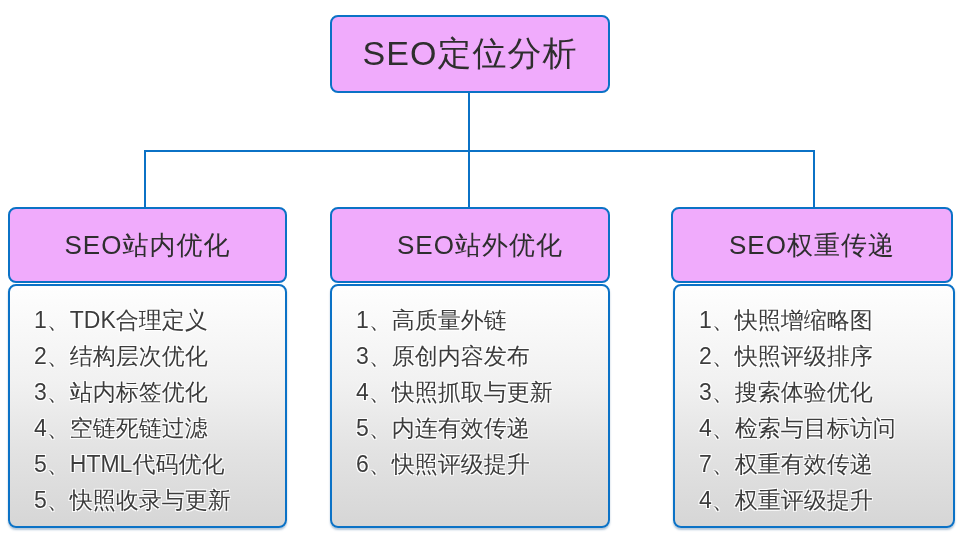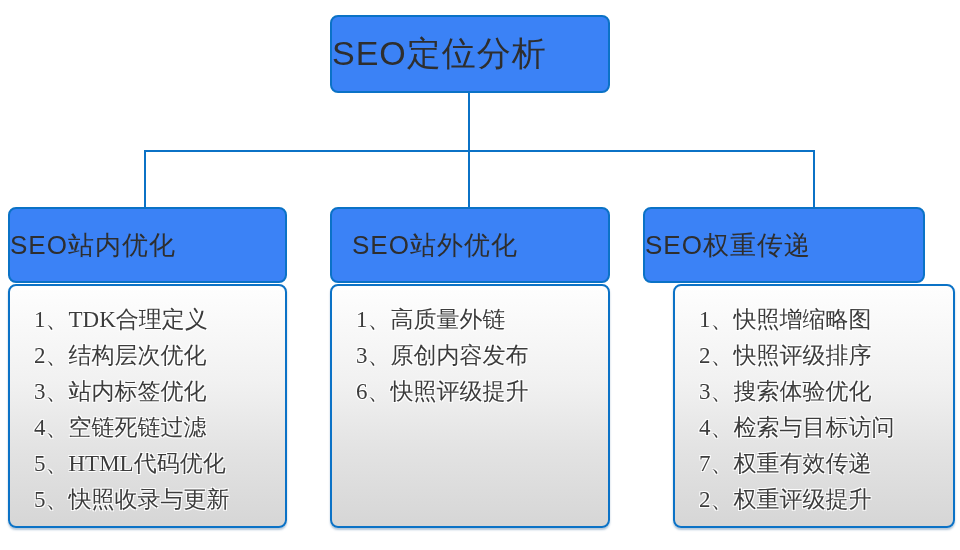--- a/index.html
+++ b/index.html
@@ -7,42 +7,41 @@
     --text-dark:#2e2e2e;
     --list-text:#3c3c3c;
   }
   html,body{margin:0;padding:0;background:#ffffff;}
   body{font-family:"Liberation Sans","DejaVu Sans",sans-serif;}
   #stage{
     position:relative;width:960px;height:550px;background:#ffffff;overflow:hidden;
   }
   .line{position:absolute;background:var(--blue);}
   .node{
-    position:absolute;background:#3b82f6;border:2px solid var(--blue);
-    border-radius:8px;display:flex;align-items:center;
+    position:absolute;background:#f0abfc;border:2px solid var(--blue);
+    border-radius:8px;display:flex;align-items:center;justify-content:center;
     box-sizing:border-box;color:var(--text-dark);
   }
   .root-node{left:330px;top:15px;width:280px;height:78px;font-size:34px;letter-spacing:1px;}
   .head-box{height:76px;font-size:26px;letter-spacing:1px;z-index:2;}
   .panel{
     position:absolute;border:2px solid var(--blue);border-radius:8px;box-sizing:border-box;
     background:linear-gradient(180deg,#fefefe 0%,#f1f1f1 40%,#e2e2e2 70%,#d6d6d6 100%);
     box-shadow:0 2px 2px rgba(90,130,170,0.45);
     padding:16px 10px 0 24px;z-index:1;
   }
   .list-item{
     font-size:23px;line-height:36px;color:var(--list-text);white-space:nowrap;
     text-shadow:1px 1px 0 rgba(255,255,255,.95),-1px -1px 0 rgba(255,255,255,.95),
                 1px -1px 0 rgba(255,255,255,.95),-1px 1px 0 rgba(255,255,255,.95);
-    font-family:Liberation Serif, serif;
   }
   
   .col-left  .head-box{left:8px;  top:207px;width:279px;}
   .col-mid   .head-box{left:330px;top:207px;width:280px;padding-left:20px;}
-  .col-right .head-box{left:643px;top:207px;width:282px;}
+  .col-right .head-box{left:671px;top:207px;width:282px;}
   .col-left  .panel{left:8px;  top:284px;width:279px;height:244px;}
   .col-mid   .panel{left:330px;top:284px;width:280px;height:244px;}
   .col-right .panel{left:673px;top:284px;width:282px;height:244px;}
 </style>
 </head>
 <body>
 
 <div id="stage">
 
   <div class="node root-node">
@@ -69,31 +68,33 @@
     </div>
   </div>
 
   <div class="col-mid">
     <div class="node head-box">
       <span>SEO站外优化</span>
     </div>
     <div class="panel">
       <div class="list-item">1、高质量外链</div>
       <div class="list-item">3、原创内容发布</div>
+      <div class="list-item">4、快照抓取与更新</div>
+      <div class="list-item">5、内连有效传递</div>
       <div class="list-item">6、快照评级提升</div>
     </div>
   </div>
 
   <div class="col-right">
     <div class="node head-box">
       <span>SEO权重传递</span>
     </div>
     <div class="panel">
       <div class="list-item">1、快照增缩略图</div>
       <div class="list-item">2、快照评级排序</div>
       <div class="list-item">3、搜索体验优化</div>
       <div class="list-item">4、检索与目标访问</div>
       <div class="list-item">7、权重有效传递</div>
-      <div class="list-item">2、权重评级提升</div>
+      <div class="list-item">4、权重评级提升</div>
     </div>
   </div>
 
 </div>
 
 </body></html>

